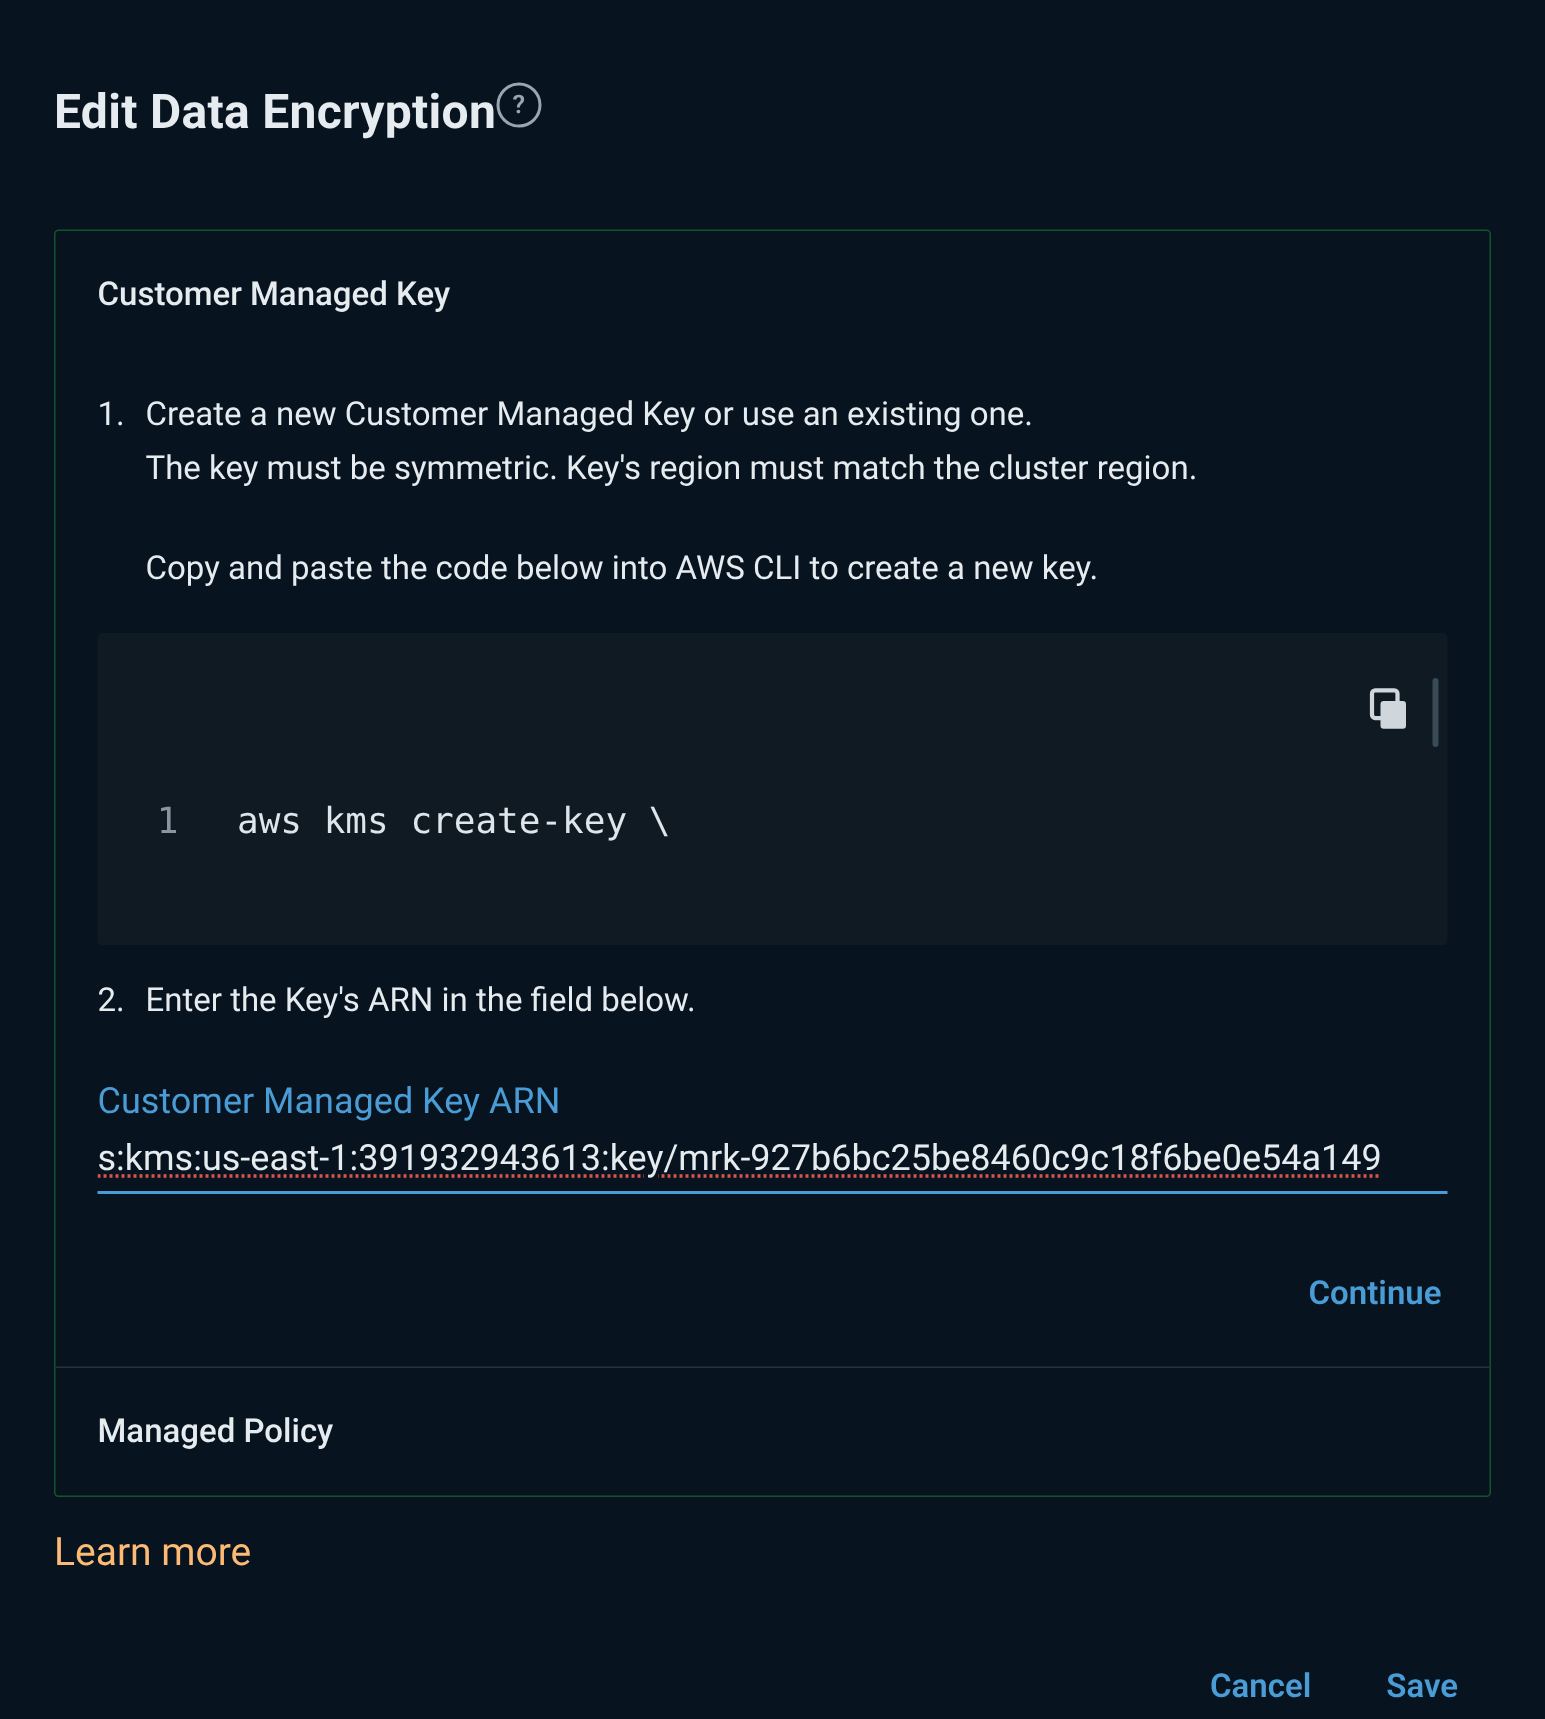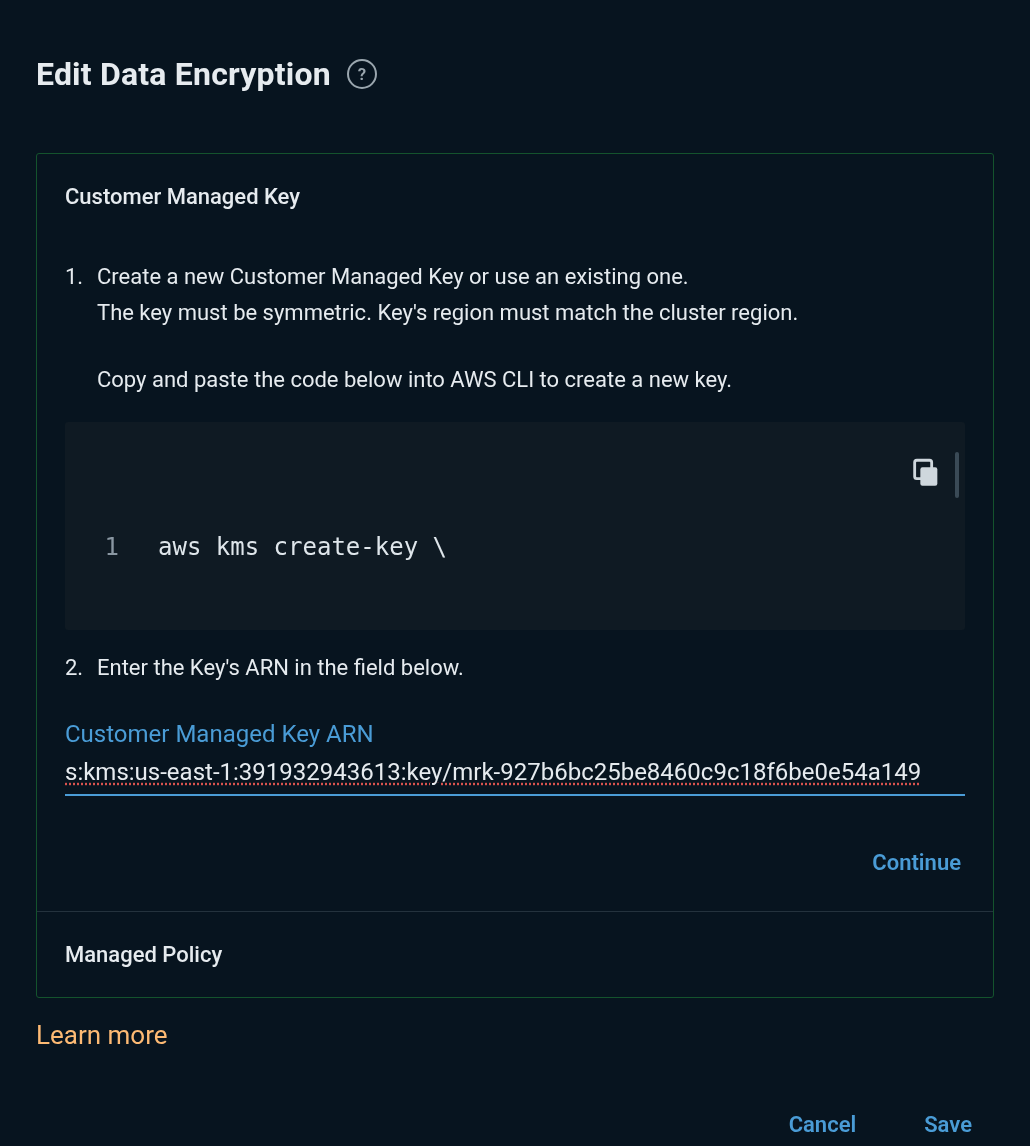--- a/index.html
+++ b/index.html
@@ -9,22 +9,20 @@
     background: #07141f;
     color: #e6ebef;
     font-family: -apple-system, BlinkMacSystemFont, "Segoe UI", Roboto, Helvetica, Arial, sans-serif;
     overflow: hidden;
   }
   .page {
     padding: 55px 36px 30px 36px;
   }
   .title-row {
     display: flex;
-    align-items: center;
-    gap: 16px;
     margin-bottom: 60px;
   }
   .page-title {
     font-size: 32px;
     font-weight: 700;
     letter-spacing: 0.2px;
   }
   .help-icon {
     width: 30px; height: 30px;
     border: 2px solid #9aa6ae;
@@ -151,21 +149,21 @@
     color: #fdba74;
     font-size: 26px;
     cursor: pointer;
     padding: 0;
     font-family: inherit;
   }
 
   .footer-actions {
     display: flex;
     justify-content: flex-end;
-    gap: 60px;
+    gap: 42px;
     margin-top: 56px;
     padding-right: 18px;
   }
   .footer-actions .link-btn { font-size: 22px; font-weight: 600; }
 </style>
 </head>
 <body>
 
 <div class="page">
 

